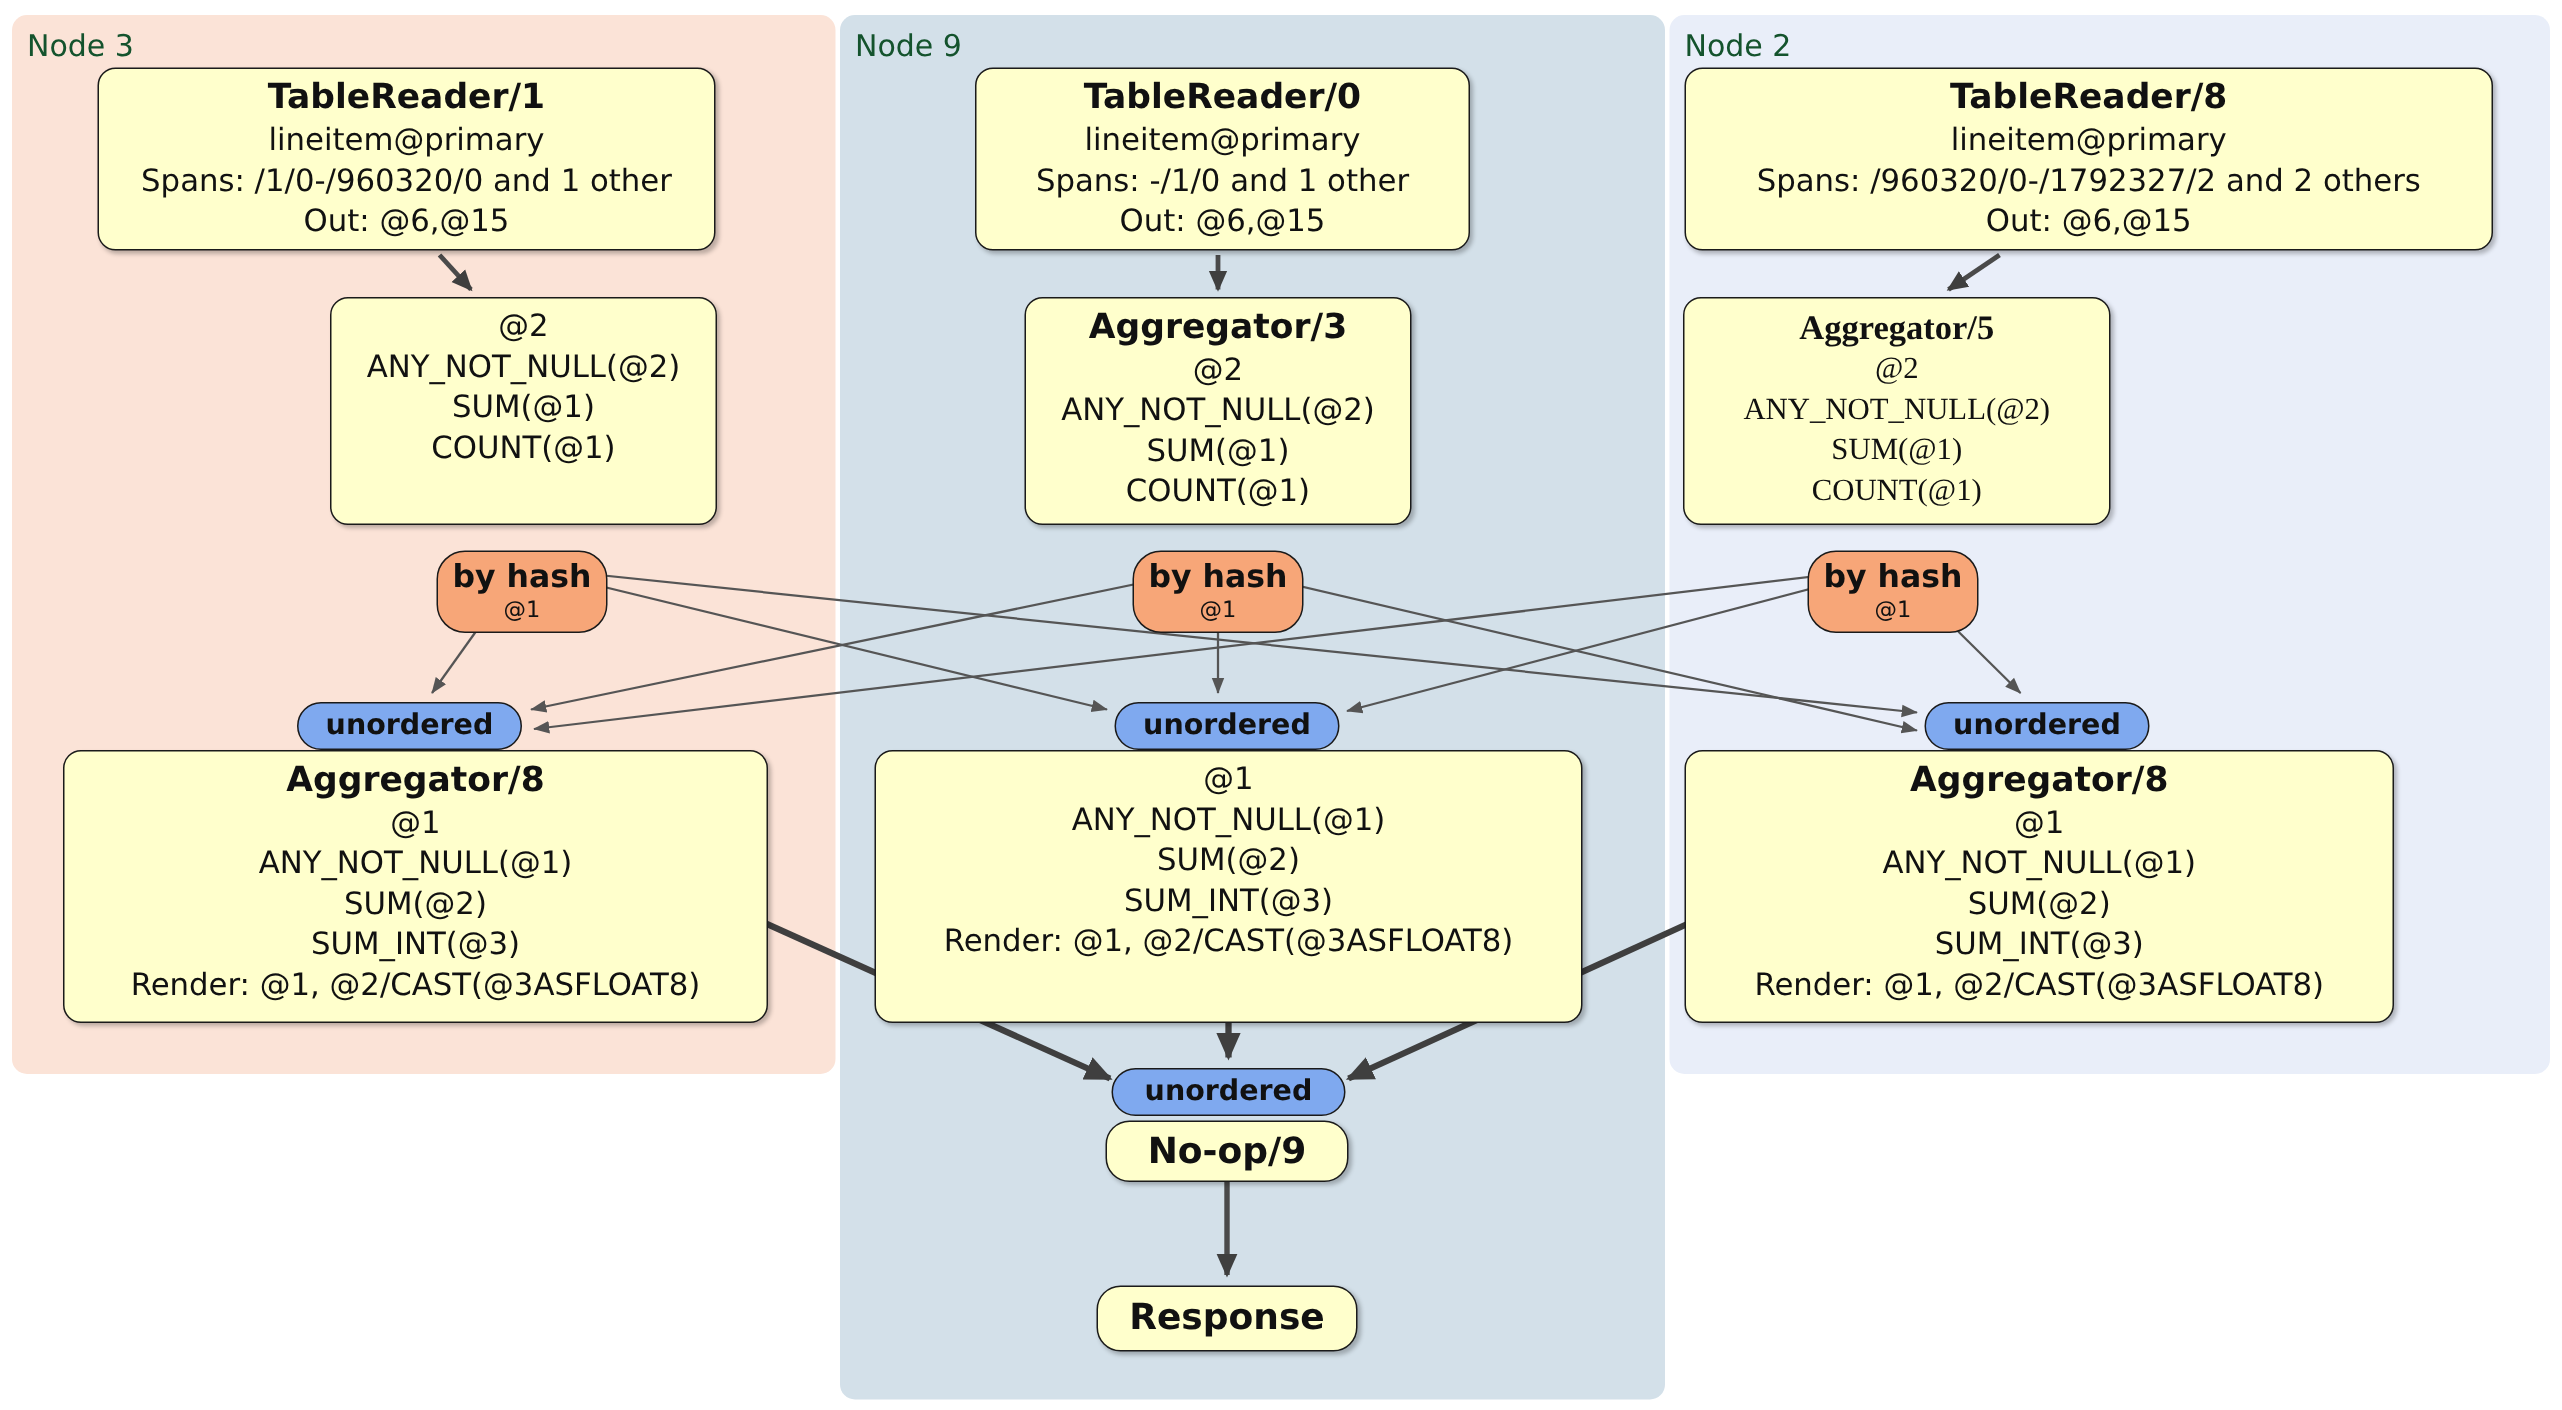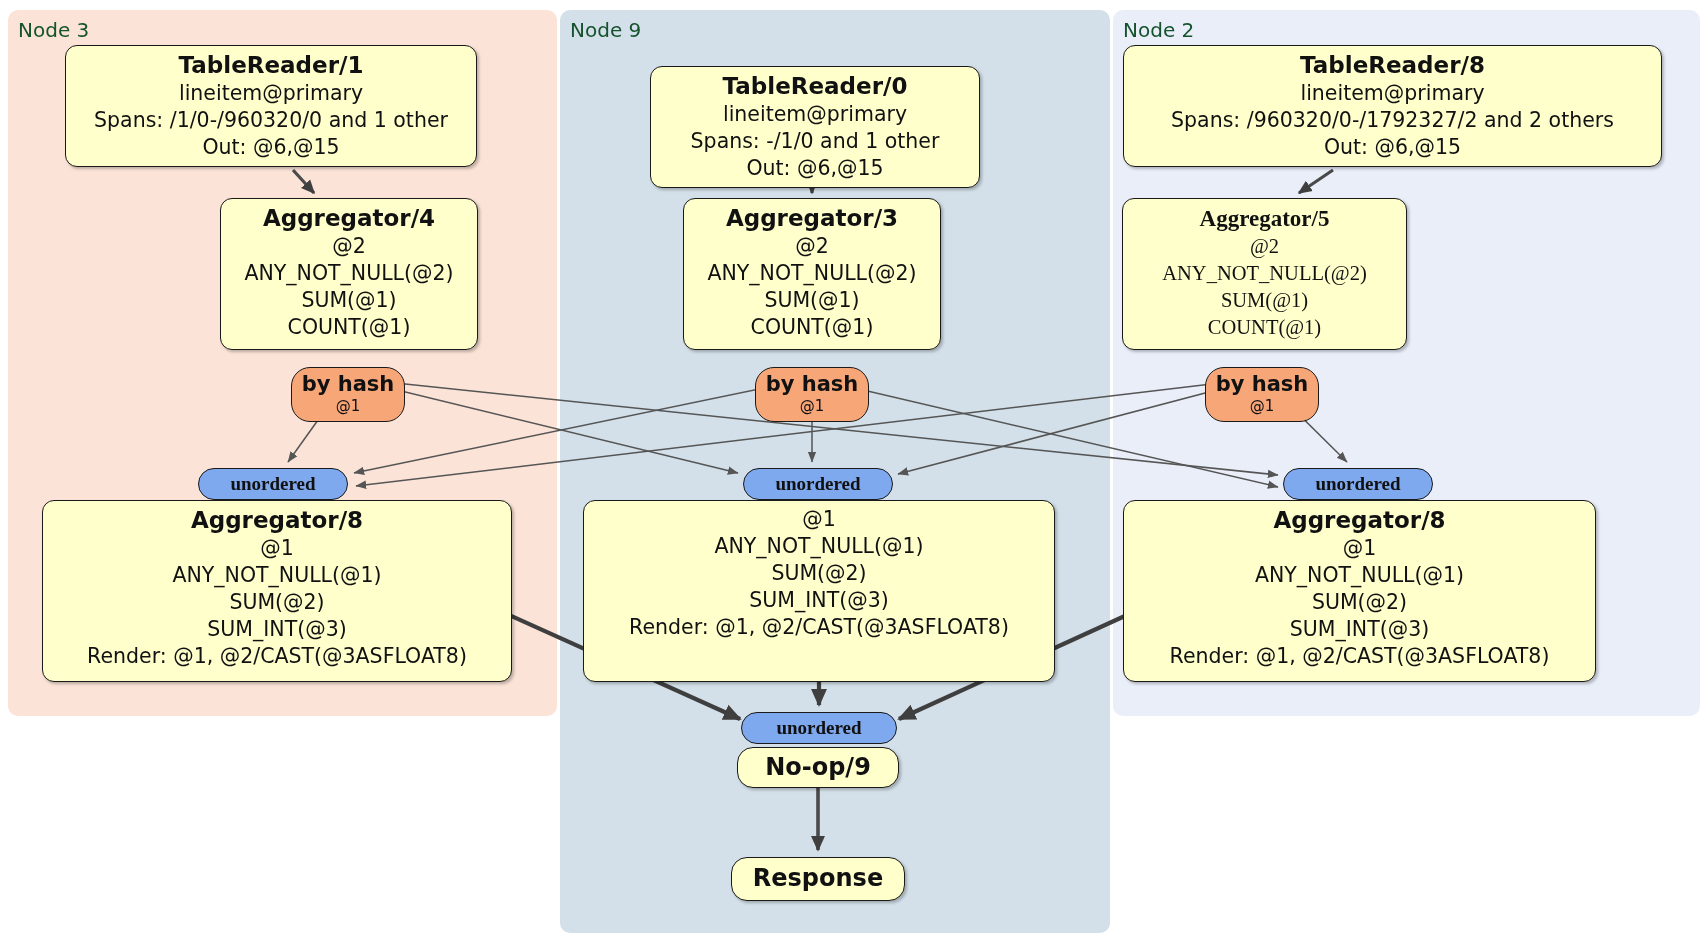--- a/index.html
+++ b/index.html
@@ -25,21 +25,21 @@
     position:absolute;z-index:3;border:1.7px solid #1a1a1a;text-align:center;
     transform:translateX(-50%);box-sizing:border-box;
   }
   .router{
     background:#f7a678;border-radius:19px;width:114px;height:55px;padding-top:3px;margin-top:20px;
   }
   .router .rlabel{font-size:21px;font-weight:bold;line-height:26px;}
   .router .rdetail{font-size:15px;line-height:18px;}
   .sync{
     background:#7fa9ef;border-radius:16px;width:150px;height:32px;
-    font-size:19px;font-weight:bold;line-height:29px;font-family:Liberation Serif, serif;
+    font-size:19px;font-weight:bold;line-height:29px;
   }
   .terminal{
     position:absolute;z-index:3;background:#ffffcc;border:1.7px solid #1a1a1a;
     border-radius:16px;text-align:center;transform:translateX(-50%);
     font-size:24px;font-weight:bold;box-sizing:border-box;
     box-shadow:2px 2px 3px rgba(0,0,0,0.25);
   }
 </style>
 </head>
 <body>
@@ -86,35 +86,34 @@
 
     <line x1="818" y1="788" x2="818" y2="850" stroke="#4a4a4a" stroke-width="3.6" marker-end="url(#ah-thick)"></line>
   </svg>
 
   <div class="pbox" style="left:65px;top:45px;width:412px;">
     <div class="ptitle">TableReader/1</div>
     <div class="pline">lineitem@primary</div>
     <div class="pline">Spans: /1/0-/960320/0 and 1 other</div>
     <div class="pline">Out: @6,@15</div>
   </div>
-  <div class="pbox" style="left:650px;top:45px;width:330px;margin-top:21px;">
+  <div class="pbox" style="left:650px;top:45px;width:330px;">
     <div class="ptitle">TableReader/0</div>
     <div class="pline">lineitem@primary</div>
     <div class="pline">Spans: -/1/0 and 1 other</div>
     <div class="pline">Out: @6,@15</div>
   </div>
   <div class="pbox" style="left:1123px;top:45px;width:539px;">
     <div class="ptitle">TableReader/8</div>
     <div class="pline">lineitem@primary</div>
     <div class="pline">Spans: /960320/0-/1792327/2 and 2 others</div>
     <div class="pline">Out: @6,@15</div>
   </div>
 
   <div class="pbox" style="left:220px;top:198px;width:258px;height:152px;">
-    <div class="ptitle">Aggregator/4</div>
     <div class="pline">@2</div>
     <div class="pline">ANY_NOT_NULL(@2)</div>
     <div class="pline">SUM(@1)</div>
     <div class="pline">COUNT(@1)</div>
   </div>
   <div class="pbox" style="left:683px;top:198px;width:258px;height:152px;">
     <div class="ptitle">Aggregator/3</div>
     <div class="pline">@2</div>
     <div class="pline">ANY_NOT_NULL(@2)</div>
     <div class="pline">SUM(@1)</div>

